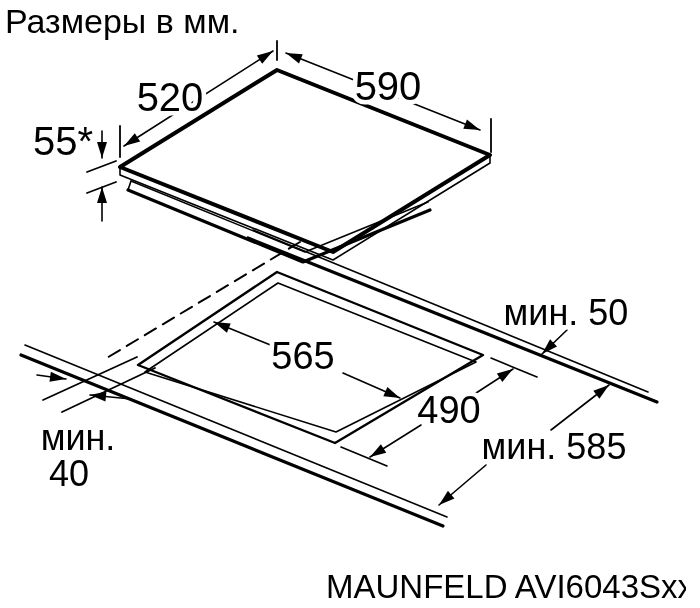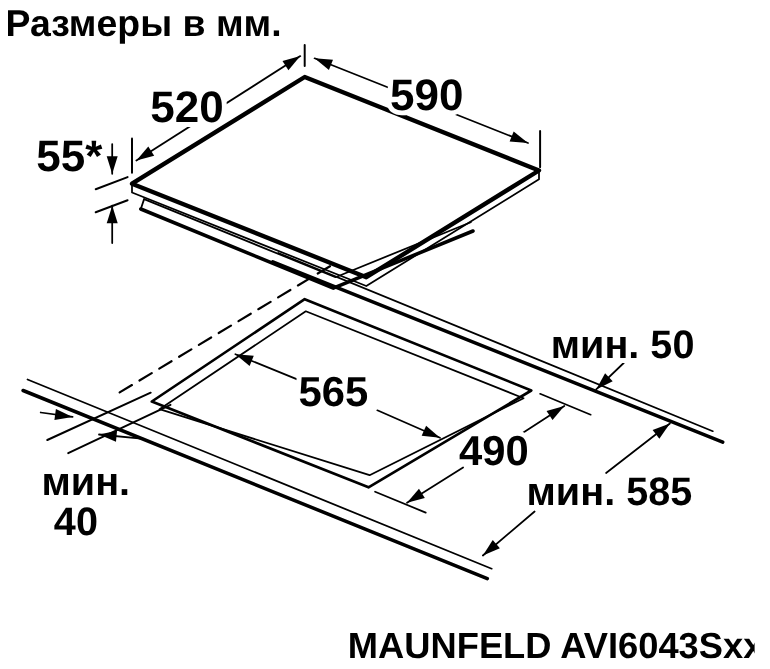--- a/index.html
+++ b/index.html
@@ -1,16 +1,16 @@
 <!DOCTYPE html>
 <html><head>
 <meta charset="utf-8">
 <style>
   html,body{margin:0;padding:0;background:#fff;}
-  .stage{position:relative;width:686px;height:608px;background:#ffffff;overflow:hidden;font-weight:bold;}
+  .stage{position:relative;width:686px;height:608px;background:#ffffff;overflow:hidden;}
   svg{display:block;}
   .ln{stroke:#000;fill:none;stroke-linecap:round;stroke-linejoin:round;}
   .thick{stroke-width:4;}
   .mid{stroke-width:3.2;}
   .thin{stroke-width:1.6;}
   .tick{stroke-width:1.8;}
   .dash{stroke-width:2;stroke-dasharray:13 8;}
   text{font-family:"Liberation Sans","DejaVu Sans",sans-serif;fill:#000;
        paint-order:stroke;stroke:#fff;stroke-width:9px;stroke-linejoin:round;}
   .t-title{font-size:34px;}

